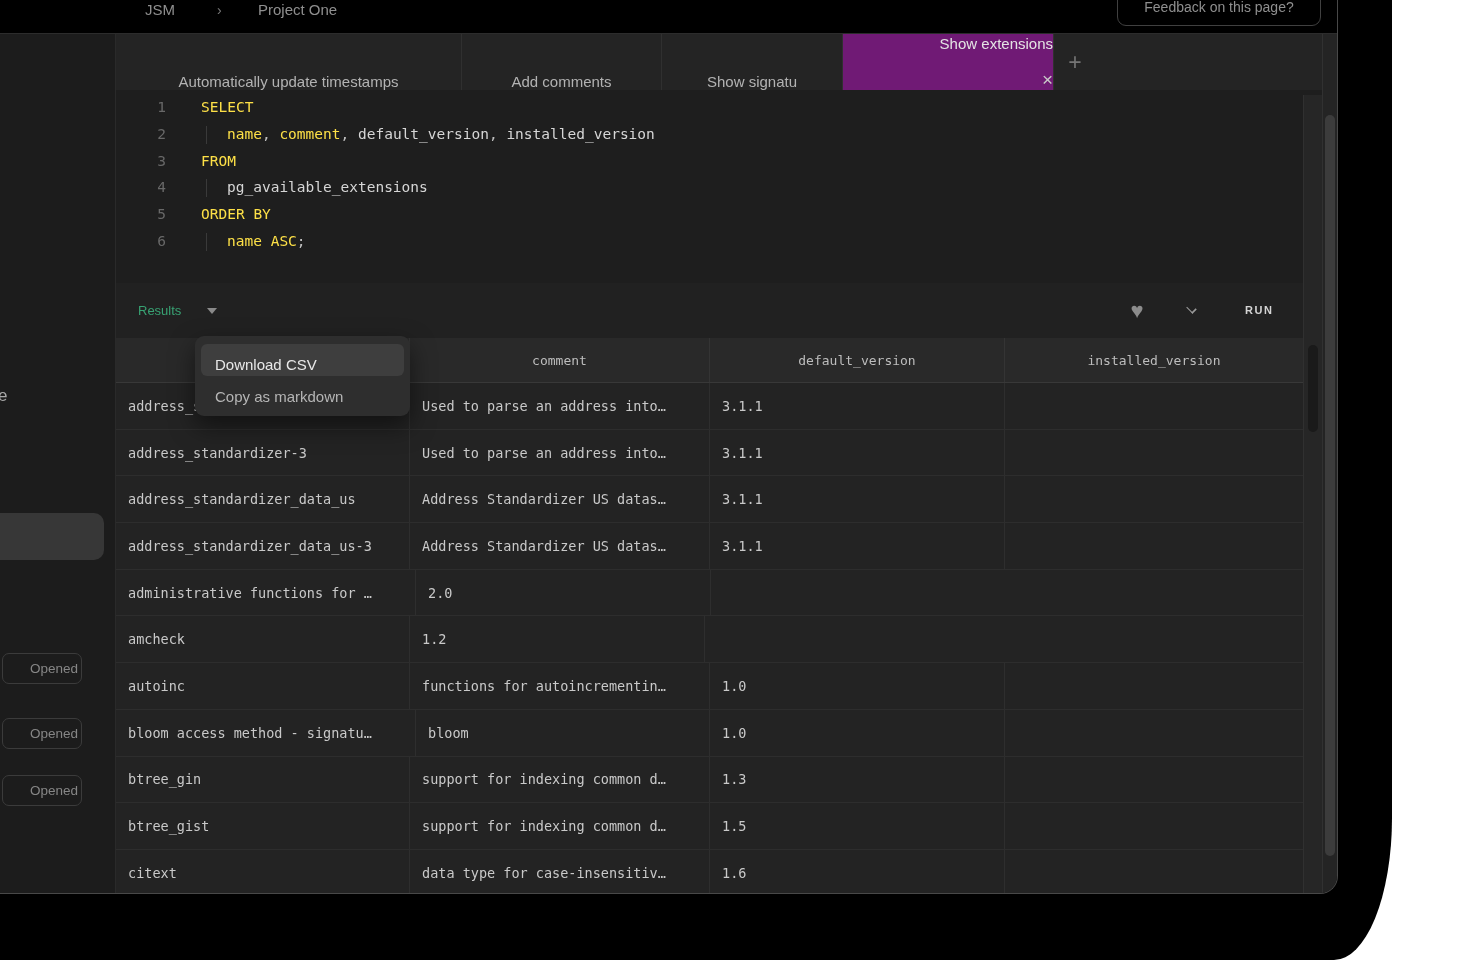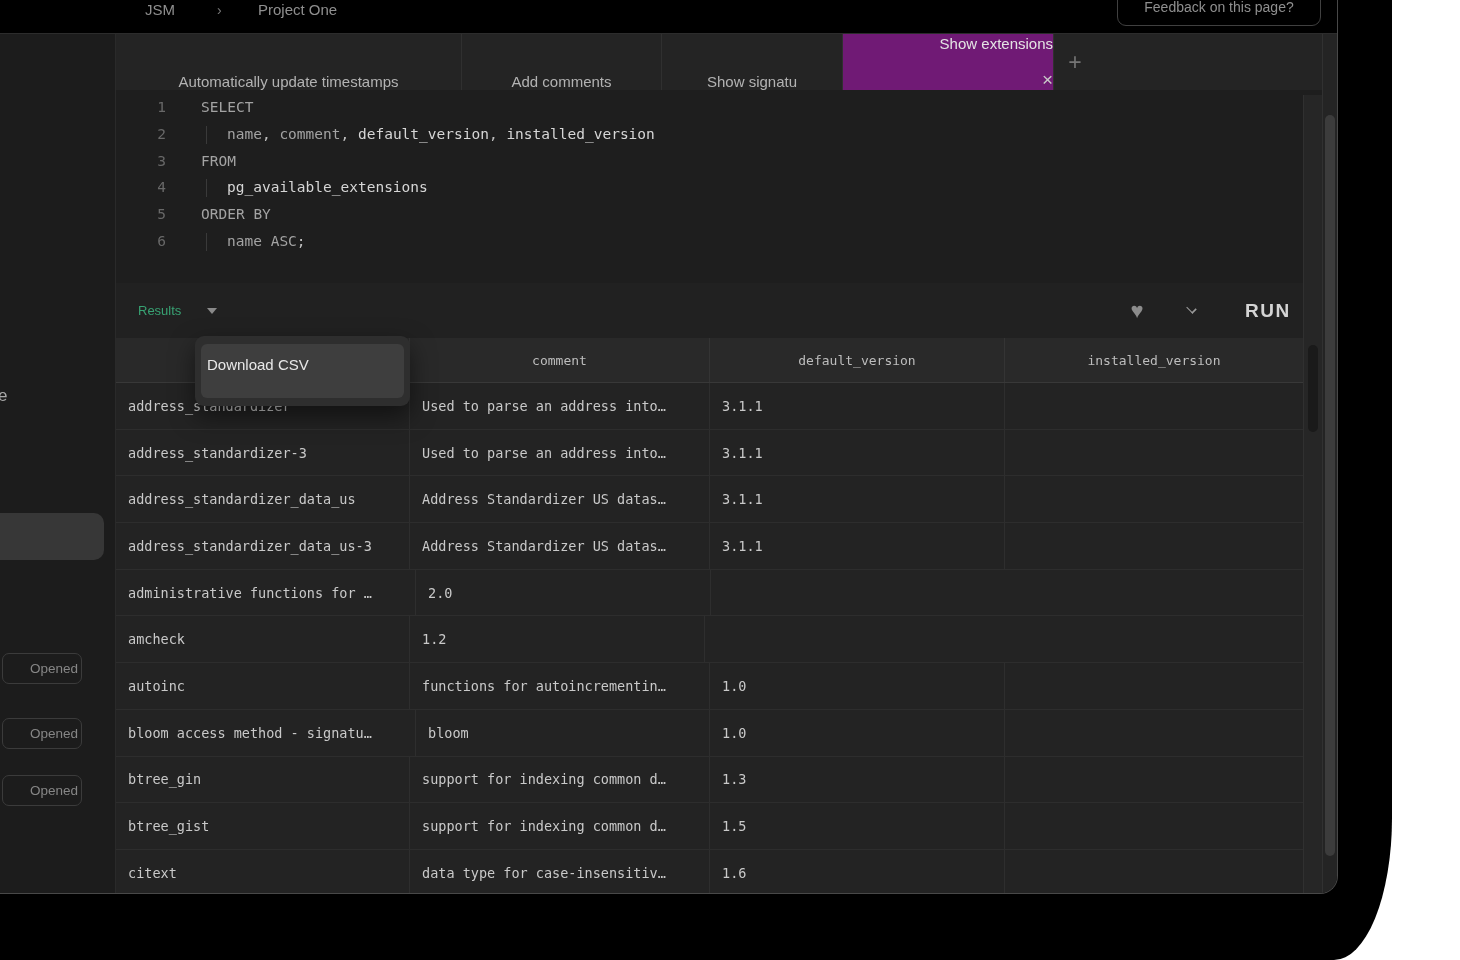--- a/index.html
+++ b/index.html
@@ -53,38 +53,38 @@
 
   
   #editor { position:absolute; left:0; top:56px; width:1222px; height:193px;
     background:#1e1e1e; padding-top:4px; font-family:"DejaVu Sans Mono", monospace;
     font-size:14.5px; }
   .code-line { height:26.8px; line-height:26.8px; white-space:pre; display:flex; }
   .ln { width:50px; text-align:right; color:#686868; flex:0 0 auto; }
   .code { margin-left:35px; }
   .indent-guide { display:inline-block; width:21px; height:18px;
     border-left:1px solid #3a3a3a; margin-left:5px; vertical-align:middle; }
-  .kw { color:#a3a3a3; }
+  .kw { color:#fde047; }
   .id { color:#d6d6d6; }
   .pn { color:#c0c0c0; }
 
   
   #resultsbar { position:absolute; left:0; top:249px; width:1222px; height:55px; background:#212121; }
   #results-label { position:absolute; left:22px; top:0; height:55px; line-height:55px;
     color:#38a273; font-size:13px; }
   #results-caret { position:absolute; left:91px; top:25px; width:0; height:0;
     border-left:5px solid transparent; border-right:5px solid transparent;
     border-top:6px solid #8a8a8a; }
   #fav-btn { position:absolute; left:1003px; top:0; width:36px; height:55px;
     color:#8c8c8c; font-size:22px; display:flex; align-items:center; justify-content:center; }
   #expand-btn { position:absolute; left:1070px; top:20px; width:13px; height:13px; }
   #expand-btn span { position:absolute; left:0; top:0; width:11px; height:11px;
     border-right:2px solid #9a9a9a; border-bottom:2px solid #9a9a9a; transform:rotate(45deg) scale(.8,.55); }
   #run-btn { position:absolute; left:1129px; top:0; height:55px; line-height:55px;
-    color:#d4d4d4; font-size:19px; font-weight:700; letter-spacing:1.5px; }
+    color:#d4d4d4; font-size:11px; font-weight:700; letter-spacing:1.5px; }
 
   
   #table { position:absolute; left:0; top:304px; width:1187px; height:556px;
     font-family:"DejaVu Sans Mono", monospace; overflow:hidden; }
   #thead { display:flex; height:45px; background:#292929; border-bottom:1px solid #383838; }
   .th { color:#bdbdbd; font-size:13px; display:flex; align-items:center; justify-content:center;
     border-right:1px solid #343434; }
   .tr { display:flex; height:46.7px; background:#232323; border-bottom:1px solid #2d2d2d; }
   .td { color:#c9c9c9; font-size:13.5px; display:flex; align-items:center;
     padding-left:12px; border-right:1px solid #2e2e2e; overflow:hidden; white-space:nowrap; }
@@ -97,21 +97,21 @@
     background:#1a1a1a; border-radius:5px; }
   #win-scroll-track { position:absolute; left:1206px; top:0; width:16px; height:860px;
     background:#242424; border-left:1px solid #313131; }
   #win-scroll-thumb { position:absolute; left:1209px; top:81px; width:10px; height:741px;
     background:#3c3c3c; border-radius:5px; }
 
   
   #context-menu { position:absolute; left:195px; top:336px; width:215px;
     background:#2e2e2e; border-radius:9px; padding:8px 0;
     box-shadow:0 10px 24px rgba(0,0,0,.5); z-index:50; }
-  .menu-item { height:54px; line-height:42px; margin:0 6px; padding-left:6px;
+  .menu-item { height:32px; line-height:42px; margin:0 6px; padding-left:14px;
     border-radius:6px; font-size:15px; color:#b5b5b5; }
   .menu-item.highlighted { background:#3e3e3e; color:#e8e8e8; }
 </style>
 </head>
 <body>
 
 <div id="stage">
   <div id="black-canvas"></div>
 
   <div id="window">
@@ -248,15 +248,16 @@
       </div>
 
       <div id="rail"></div>
       <div id="table-scroll-thumb"></div>
       <div id="win-scroll-track"></div>
       <div id="win-scroll-thumb"></div>
     </div>
 
     <div id="context-menu">
         <div class="menu-item highlighted">Download CSV</div>
+        <div class="menu-item">Copy as markdown</div>
       </div>
   </div>
 </div>
 
 </body></html>

